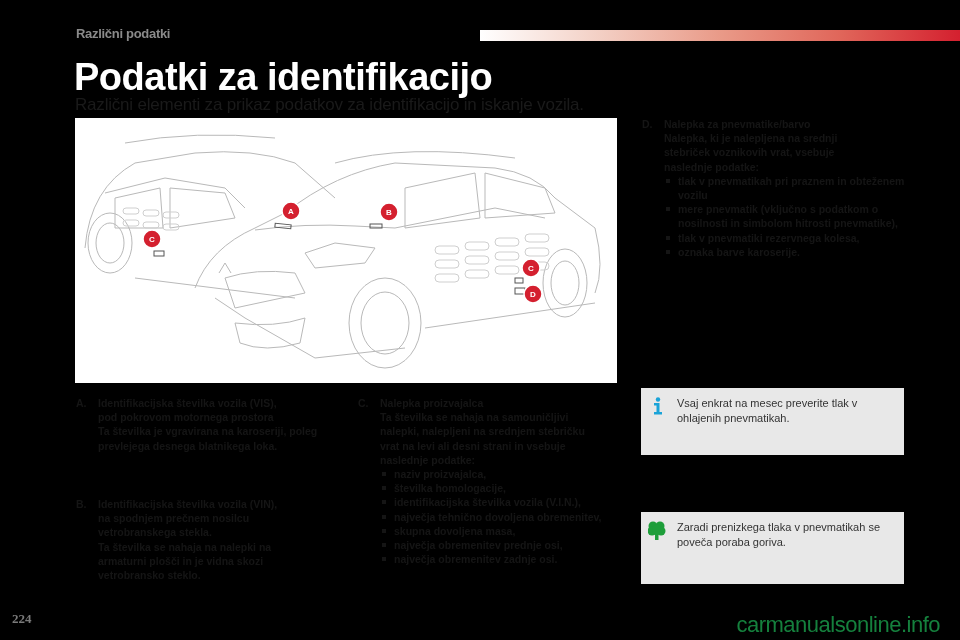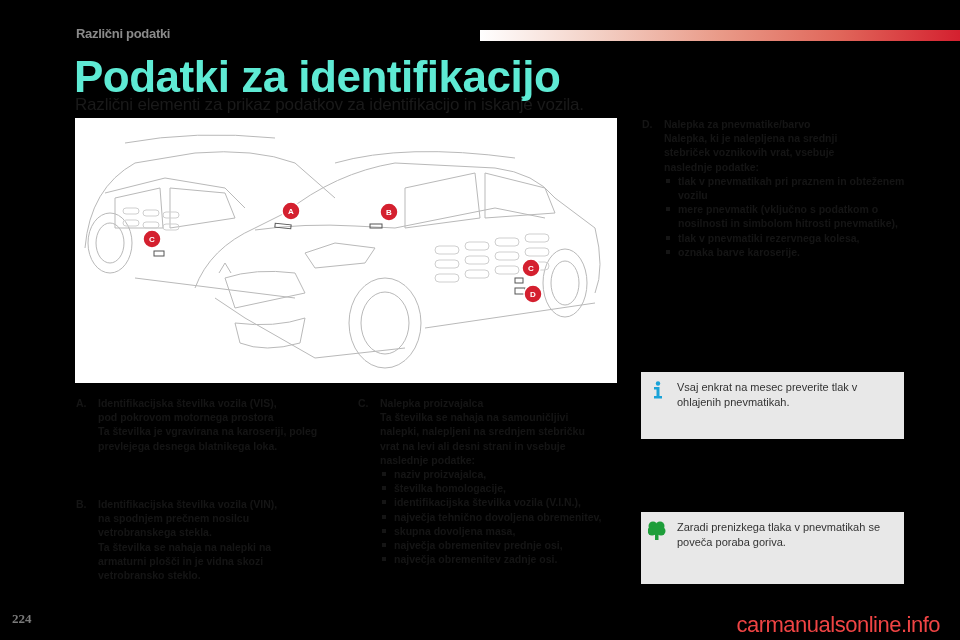--- a/index.html
+++ b/index.html
@@ -9,21 +9,21 @@
     }
     .section-label {
       position: absolute; left: 76px; top: 26px; font-size: 13px; font-weight: bold; color: #8a8a8a;
       letter-spacing: -0.3px;
     }
     .header-bar {
       position: absolute; left: 480px; top: 30px; width: 480px; height: 11px;
       background: linear-gradient(to right, #ffffff 0%, #f3cfc4 25%, #e99a88 50%, #e0665a 75%, #d4202f 100%);
     }
     .page-title {
-      position: absolute; left: 74px; top: 60px; font-size: 44px; font-weight: bold; color: #5eead4;
+      position: absolute; left: 74px; top: 60px; font-size: 38px; font-weight: bold; color: #ffffff;
       letter-spacing: -0.5px; line-height: 34px;
     }
     .page-subtitle {
       position: absolute; left: 75px; top: 95px; font-size: 17px; font-weight: normal; color: #1a1a1a;
       letter-spacing: -0.2px;
     }
     .illustration {
       position: absolute; left: 75px; top: 118px; width: 542px; height: 265px; background: #ffffff;
     }
     .illustration svg { width: 100%; height: 100%; display: block; }
@@ -40,21 +40,21 @@
     .note-box {
       position: absolute; left: 641px; width: 263px; background: #e8e8e8;
       font-size: 11px; line-height: 15px; color: #333;
     }
     .note-box .note-icon { position: absolute; left: 12px; top: 9px; }
     .note-box .note-text { margin: 8px 10px 0 36px; }
     .page-number {
       position: absolute; left: 12px; top: 611px; font-size: 13px; font-weight: bold; color: #7a7a7a; font-family: Liberation Serif, serif;
     }
     .watermark {
-      position: absolute; right: 20px; top: 612px; font-size: 22px; color: #ef4444; letter-spacing: -0.5px;
+      position: absolute; right: 20px; top: 612px; font-size: 22px; color: #15803d; letter-spacing: -0.5px;
     }
     .marker-label { font-family: "Liberation Sans", sans-serif; font-weight: bold; font-size: 8px; fill: #fff; }
   </style>
 </head>
 <body>
 
 <div class="section-label">Različni podatki</div>
 <div class="header-bar"></div>
 
 <h1 class="page-title" style="margin:0;">Podatki za identifikacijo</h1>
@@ -193,21 +193,21 @@
       <li>številka homologacije,</li>
       <li>identifikacijska številka vozila (V.I.N.),</li>
       <li>največja tehnično dovoljena obremenitev,</li>
       <li>skupna dovoljena masa,</li>
       <li>največja obremenitev prednje osi,</li>
       <li>največja obremenitev zadnje osi.</li>
     </ul>
   </div>
 </div>
 
-<div class="note-box" style="top:372px; height:67px;">
+<div class="note-box" style="top:388px; height:67px;">
   <span class="note-icon">
     <svg width="10" height="18" viewBox="0 0 10 18">
       <circle cx="5" cy="2.5" r="2.2" fill="#1aa3d8"></circle>
       <path d="M1 6 H6.5 V15 H9 V17.5 H1 V15 H3.5 V8.5 H1 Z" fill="#1aa3d8"></path>
     </svg>
   </span>
   <div class="note-text">Vsaj enkrat na mesec preverite tlak v ohlajenih pnevmatikah.</div>
 </div>
 
 <div class="note-box" style="top:512px; height:72px;">

